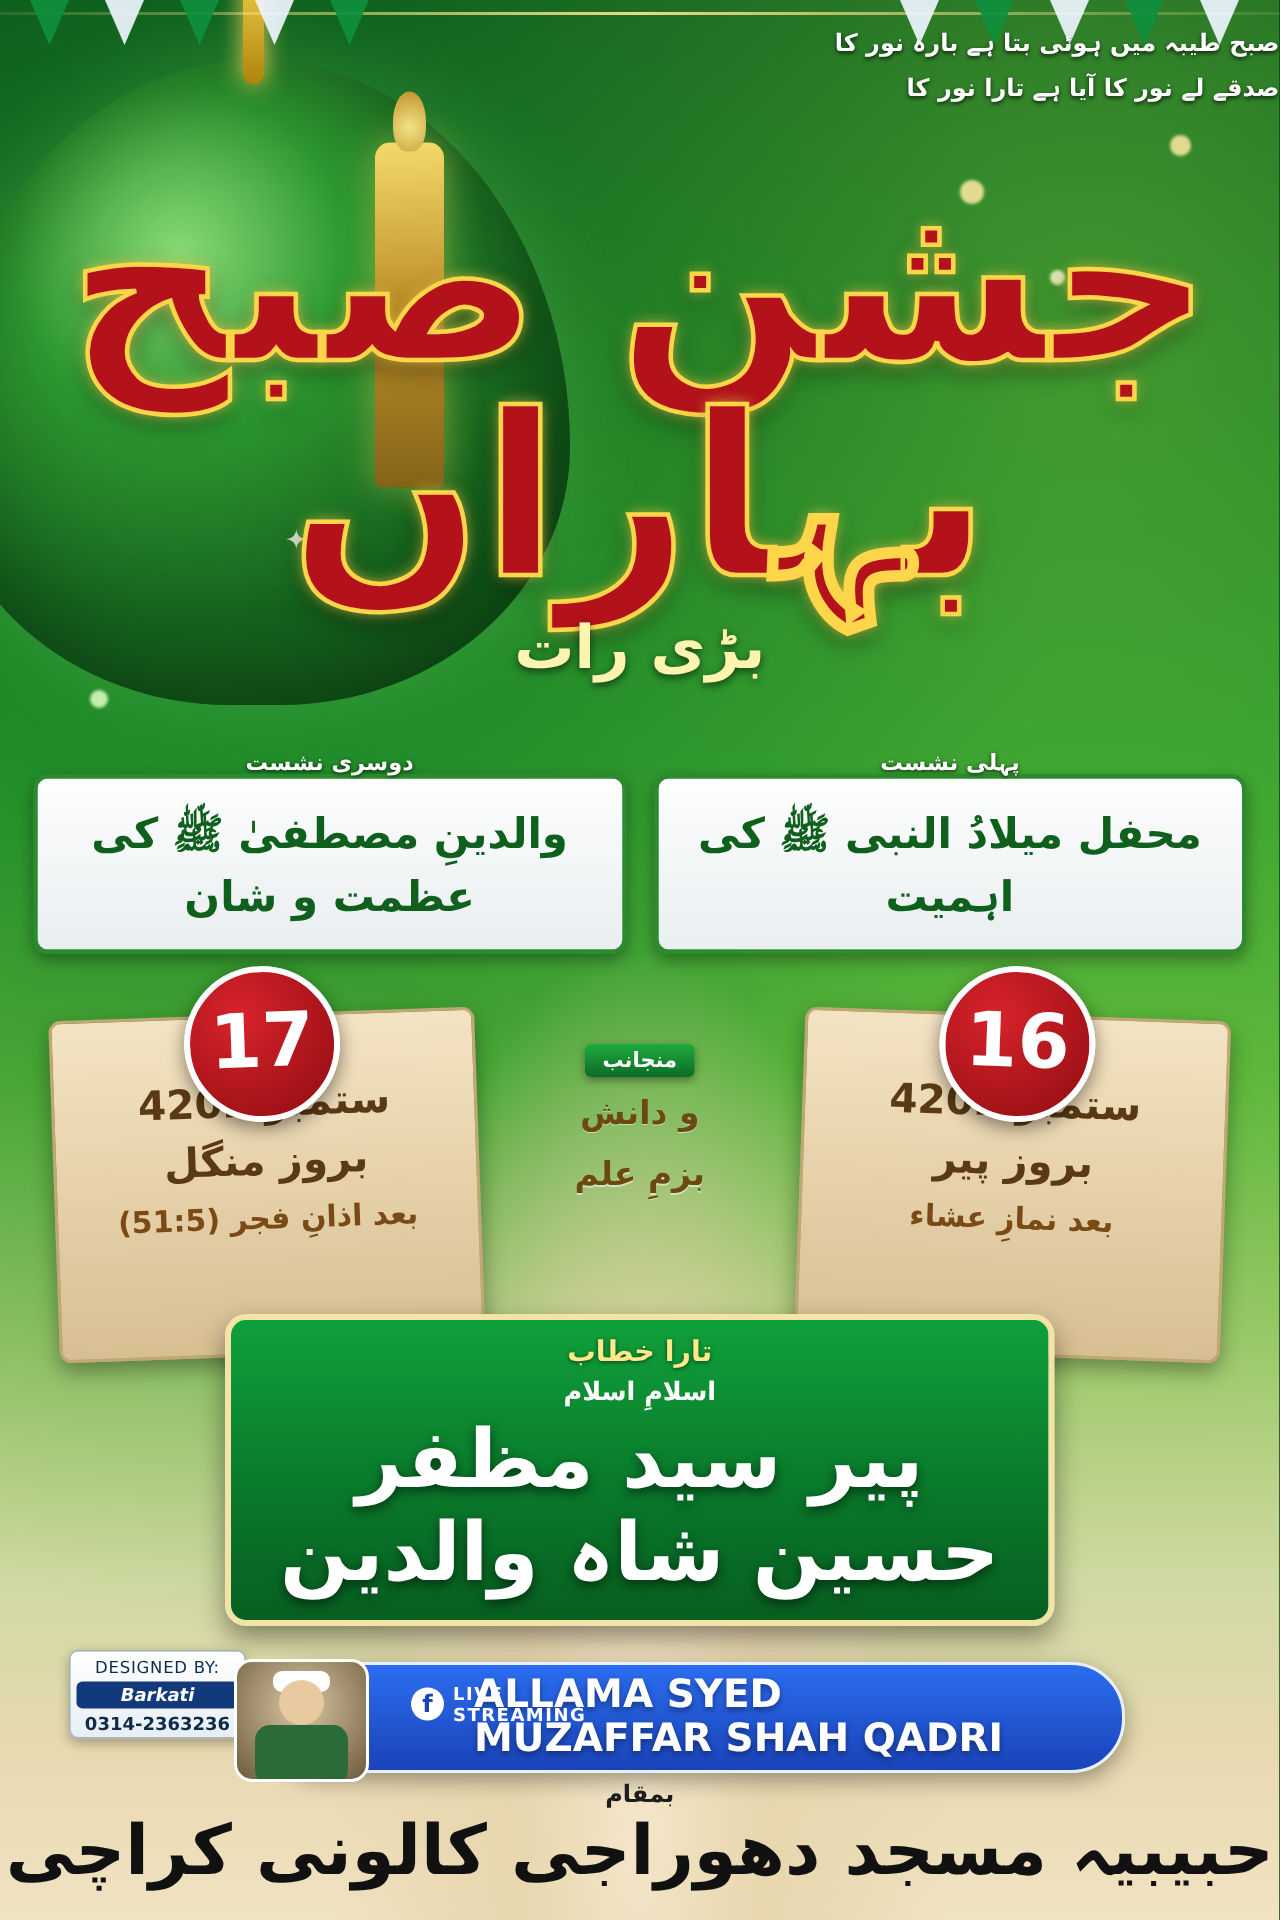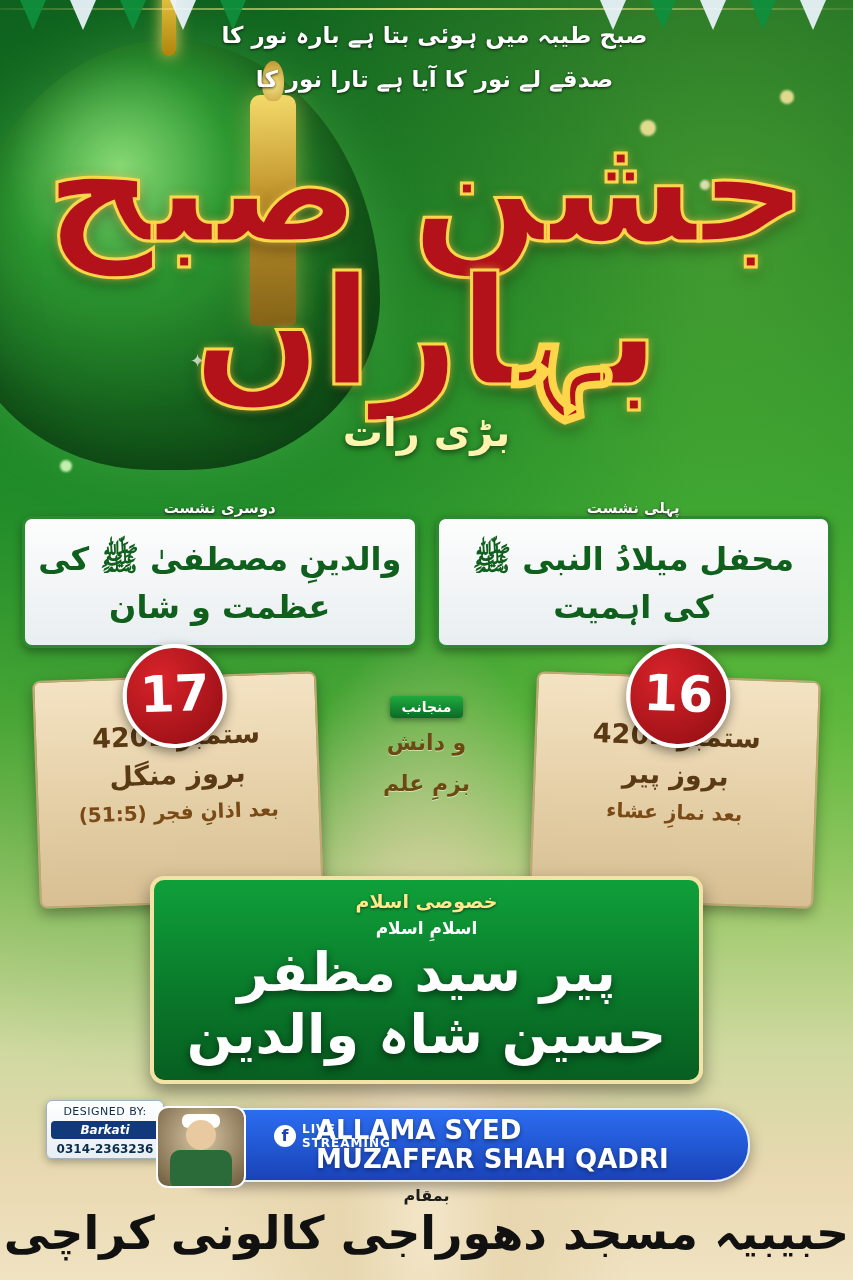--- a/index.html
+++ b/index.html
@@ -45,23 +45,23 @@
   
   .flagline{position:absolute;top:0;left:0;width:853px;height:70px;}
   .flag{position:absolute;top:0;width:0;height:0;border-left:13px solid transparent;border-right:13px solid transparent;border-top:30px solid #1aa84a;opacity:.92;}
   .flag.w{border-top-color:#eef5ff;}
   .flag.g{border-top-color:#0f8f3d;}
   .wire{position:absolute;left:0;top:8px;width:853px;height:2px;background:linear-gradient(90deg,rgba(255,230,140,.1),rgba(255,230,140,.9),rgba(255,230,140,.1));}
 
   .urdu{ font-family:"DejaVu Sans", sans-serif; direction:rtl; unicode-bidi:bidi-override; }
 
   .topcouplet{
-    position:absolute;top:14px;left:16px;right:0;text-align:center;color:#ffffff;
+    position:absolute;top:14px;left:16px;right:0;text-align:right;color:#ffffff;
     text-shadow:0 1px 3px rgba(0,0,0,.75);
-    font-size:23px;line-height:1.9;font-weight:700;
+    font-size:16px;line-height:1.9;font-weight:700;
   }
   .topcouplet div{display:block;}
 
   .title-wrap{
     position:absolute;top:118px;left:0;right:0;text-align:center;
   }
   .title-main{
     font-size:150px;line-height:.95;font-weight:700;
     color:#b3121a;
     -webkit-text-stroke:3px #ffd64a;
@@ -81,21 +81,21 @@
     position:relative;flex:1;
     background:linear-gradient(180deg,#fdfdfd,#e9eef0);
     border:3px solid #2c8a2f;border-radius:10px;
     box-shadow:0 4px 10px rgba(0,0,0,.35);
     padding:16px 10px 14px;text-align:center;
   }
   .session-tag{
     position:absolute;top:-20px;left:50%;transform:translateX(-50%);
     font-size:15px;color:#fff;font-weight:700;text-shadow:0 1px 3px rgba(0,0,0,.8);
   }
-  .session-text{font-size:32px;font-weight:700;color:#0f5f1d;line-height:1.5;}
+  .session-text{font-size:28px;font-weight:700;color:#0f5f1d;line-height:1.5;}
 
   .scrolls{
     position:absolute;top:640px;left:14px;right:14px;height:250px;
   }
   .scroll{
     position:absolute;top:36px;width:280px;height:186px;
     background:linear-gradient(180deg,#f4e3c3,#e3cda4 60%,#d8bf93);
     border:2px solid #c2a676;border-radius:8px;
     box-shadow:0 6px 14px rgba(0,0,0,.35);
     text-align:center;padding-top:38px;
@@ -246,21 +246,21 @@
 
     <div class="scroll right">
       <div class="daybadge">16</div>
       <div class="date urdu">ستمبر 2024</div>
       <div class="date urdu">بروز پیر</div>
       <div class="time urdu">بعد نمازِ عشاء</div>
     </div>
   </div>
 
   <div class="speaker-panel">
-    <div class="speaker-label urdu">خصوصی اسلام</div>
+    <div class="speaker-label urdu">تارا خطاب</div>
     <div class="speaker-sub urdu">اسلامِ اسلام</div>
     <div class="speaker-name urdu">پیر سید مظفر حسین شاہ والدین</div>
   </div>
 
   <div class="designed">
     <div class="d-title">DESIGNED BY:</div>
     <div class="d-logo">Barkati</div>
     <div class="d-phone">0314-2363236</div>
   </div>
 

